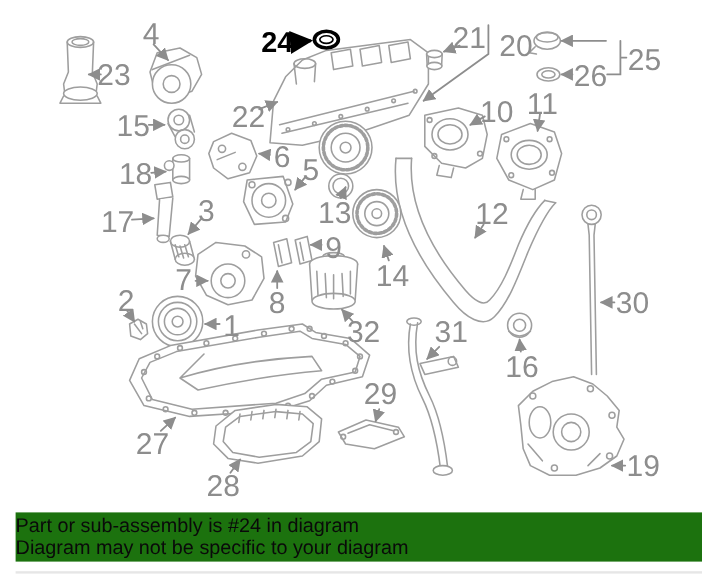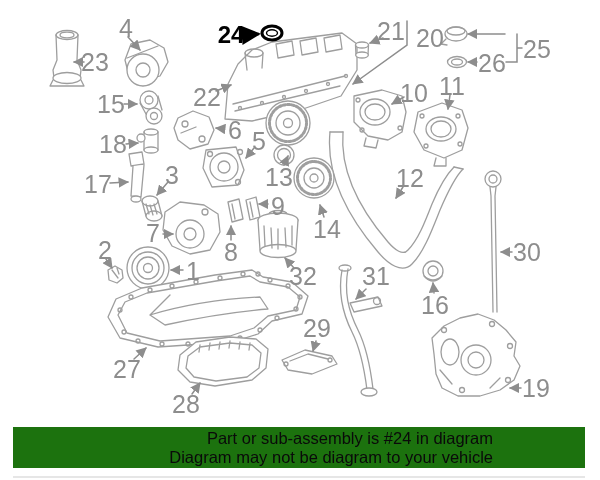--- a/index.html
+++ b/index.html
@@ -10,21 +10,21 @@
   .art .solid{fill:#ffffff;}
   .art .teeth{stroke-dasharray:2.4 1.9;stroke-width:3;}
   .leaders{stroke:#8d8d8d;stroke-width:1.5;fill:none;stroke-linecap:round;}
   .labels text{font-family:"Liberation Sans",sans-serif;font-size:25px;fill:#8d8d8d;
                text-anchor:middle;}
   .hl-line{stroke:#000000;stroke-width:2.4;fill:none;}
   .hl-ring{stroke:#000000;fill:none;}
   .hl-text{font-family:"Liberation Sans",sans-serif;font-size:24px;font-weight:bold;
            fill:#000000;text-anchor:middle;}
   .banner{position:absolute;left:13px;top:427px;width:572px;height:41px;background:#1c720e;}
-  .banner-inner{position:absolute;left:0;top:2px;width:480px;text-align:right;
+  .banner-inner{position:absolute;left:0;top:2px;width:480px;text-align:left;
                 color:#0a0a0a;font-size:16.5px;line-height:19px;white-space:nowrap;}
   .bottom-divider{position:absolute;left:13px;top:476px;width:572px;height:2px;background:#e6e6e6;}
 </style>
 </head>
 <body>
 
 <div class="stage">
 <svg width="600" height="480" viewBox="0 0 600 480">
   <defs>
     <marker id="arr" viewBox="0 0 10 10" refX="9" refY="5" markerWidth="7" markerHeight="7" orient="auto">
@@ -350,17 +350,17 @@
     <g>
       <ellipse class="hl-ring" cx="272" cy="33" rx="10" ry="7" stroke-width="3"></ellipse>
       <ellipse class="hl-ring" cx="272" cy="33" rx="5.5" ry="3.2" stroke-width="1.4"></ellipse>
     </g>
   </g>
 </svg>
 
 <div class="banner">
   <div class="banner-inner">
     <div>Part or sub-assembly is #24 in diagram</div>
-    <div>Diagram may not be diagram to your vehicle</div>
+    <div>Diagram may not be specific to your diagram</div>
   </div>
 </div>
 <div class="bottom-divider"></div>
 </div>
 
 </body></html>

